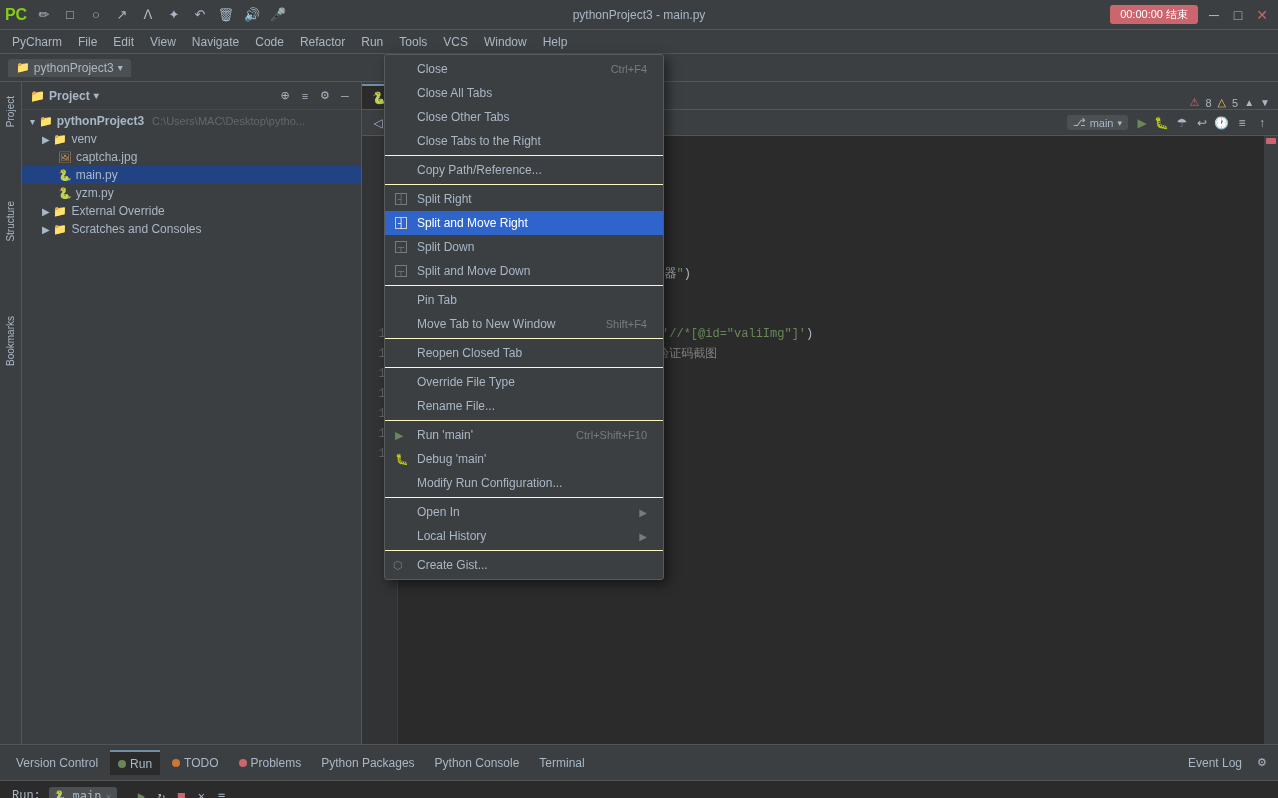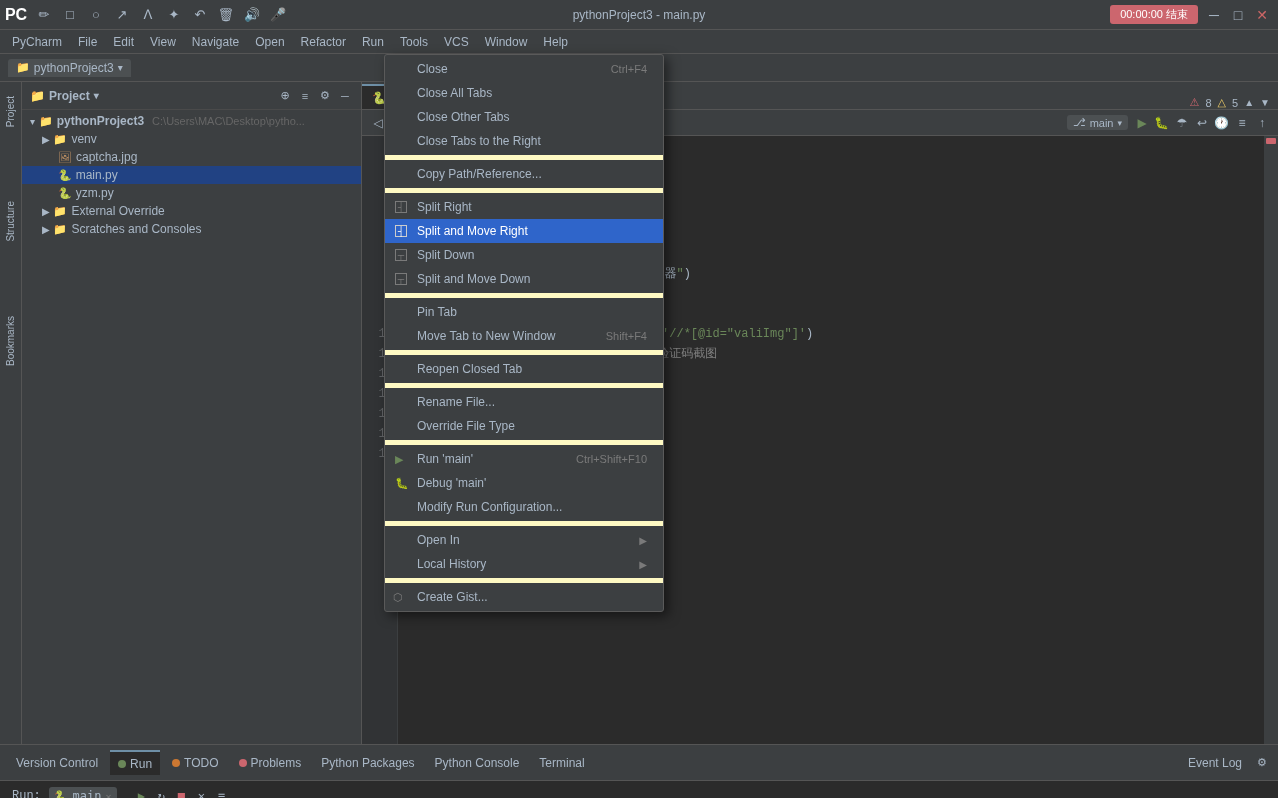--- a/index.html
+++ b/index.html
@@ -405,21 +405,21 @@
       top: 54px;
       left: 384px;
       width: 280px;
       background: #3c3f41;
       border: 1px solid #5a5a5a;
       border-radius: 3px;
       box-shadow: 4px 4px 12px rgba(0,0,0,0.5);
       z-index: 200;
     }
     .menu-group {
-      border-bottom: 5px solid #fef9c3;
+      border-bottom: 1px solid #fef9c3;
       padding: 2px 0;
     }
     .menu-group:last-child {
       border-bottom: none;
     }
     .ctx-item {
       display: flex;
       align-items: center;
       padding: 5px 16px 5px 32px;
       font-size: 12px;
@@ -449,21 +449,21 @@
     }
     .ctx-item.highlighted .ctx-icon {
       color: #ccc;
     }
   </style>
 </head>
 <body>
 
 <div class="title-bar">
   <div class="title-bar-left">
-    <div class="title-bar-icon" style="color:#ffffff; font-size:16px; font-weight:bold;">PC</div>
+    <div class="title-bar-icon" style="color:#84cc16; font-size:16px; font-weight:bold;">PC</div>
     <div class="title-bar-icons">
       <div class="title-bar-icon">✏</div>
       <div class="title-bar-icon">□</div>
       <div class="title-bar-icon">○</div>
       <div class="title-bar-icon">↗</div>
       <div class="title-bar-icon">ᐱ</div>
       <div class="title-bar-icon">✦</div>
       <div class="title-bar-icon">↶</div>
       <div class="title-bar-icon">🗑</div>
       <div class="title-bar-icon">🔊</div>
@@ -478,21 +478,21 @@
     <div class="win-btn" style="color:#cc6666;">✕</div>
   </div>
 </div>
 
 <div class="menu-bar">
   <div class="menu-item">PyCharm</div>
   <div class="menu-item">File</div>
   <div class="menu-item">Edit</div>
   <div class="menu-item">View</div>
   <div class="menu-item">Navigate</div>
-  <div class="menu-item">Open</div>
+  <div class="menu-item">Code</div>
   <div class="menu-item">Refactor</div>
   <div class="menu-item">Run</div>
   <div class="menu-item">Tools</div>
   <div class="menu-item">VCS</div>
   <div class="menu-item">Window</div>
   <div class="menu-item">Help</div>
 </div>
 
 <div class="project-tab-bar">
   <div class="project-tab">
@@ -768,24 +768,24 @@
     </div>
 
     <div class="menu-group">
       <div class="ctx-item">
         <span>Reopen Closed Tab</span>
       </div>
     </div>
 
     <div class="menu-group">
       <div class="ctx-item">
+        <span>Override File Type</span>
+      </div>
+      <div class="ctx-item">
         <span>Rename File...</span>
-      </div>
-      <div class="ctx-item">
-        <span>Override File Type</span>
       </div>
     </div>
 
     <div class="menu-group">
       <div class="ctx-item">
         <span class="ctx-icon" style="color:#6a8759; font-size:11px; border:none; width:auto;">▶</span>
         <span>Run 'main'</span>
         <span class="ctx-shortcut">Ctrl+Shift+F10</span>
       </div>
       <div class="ctx-item">

